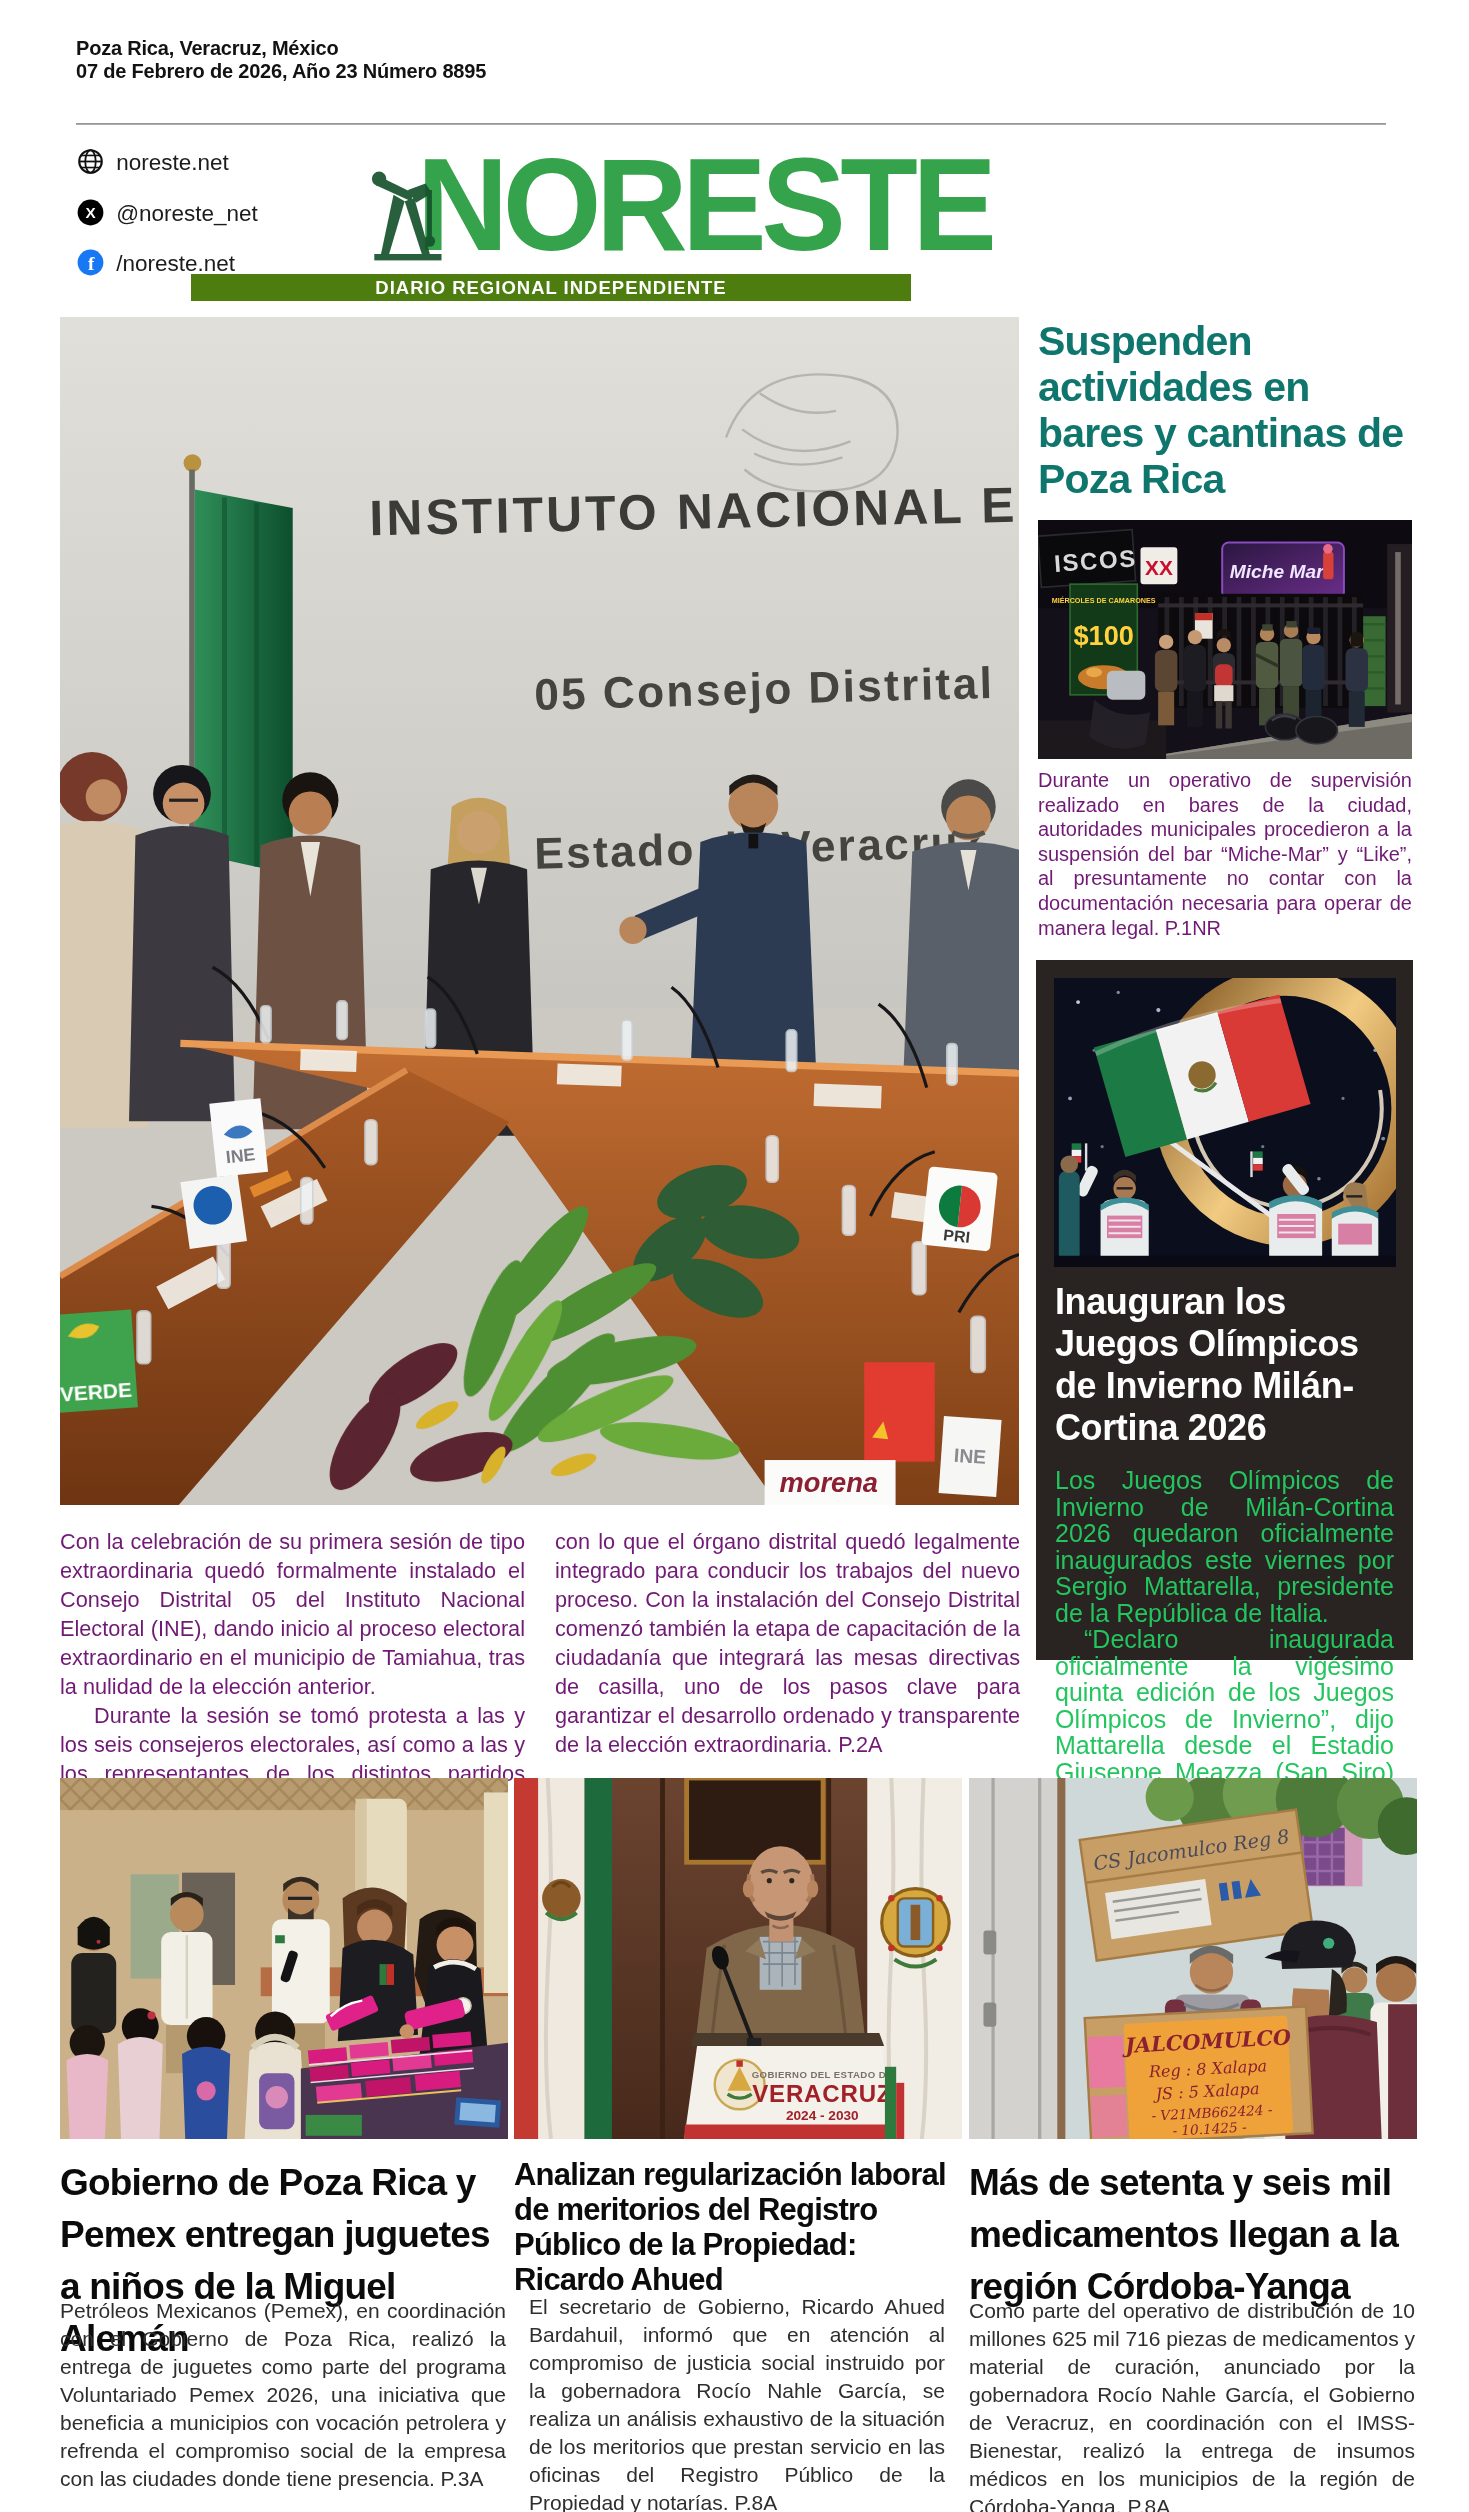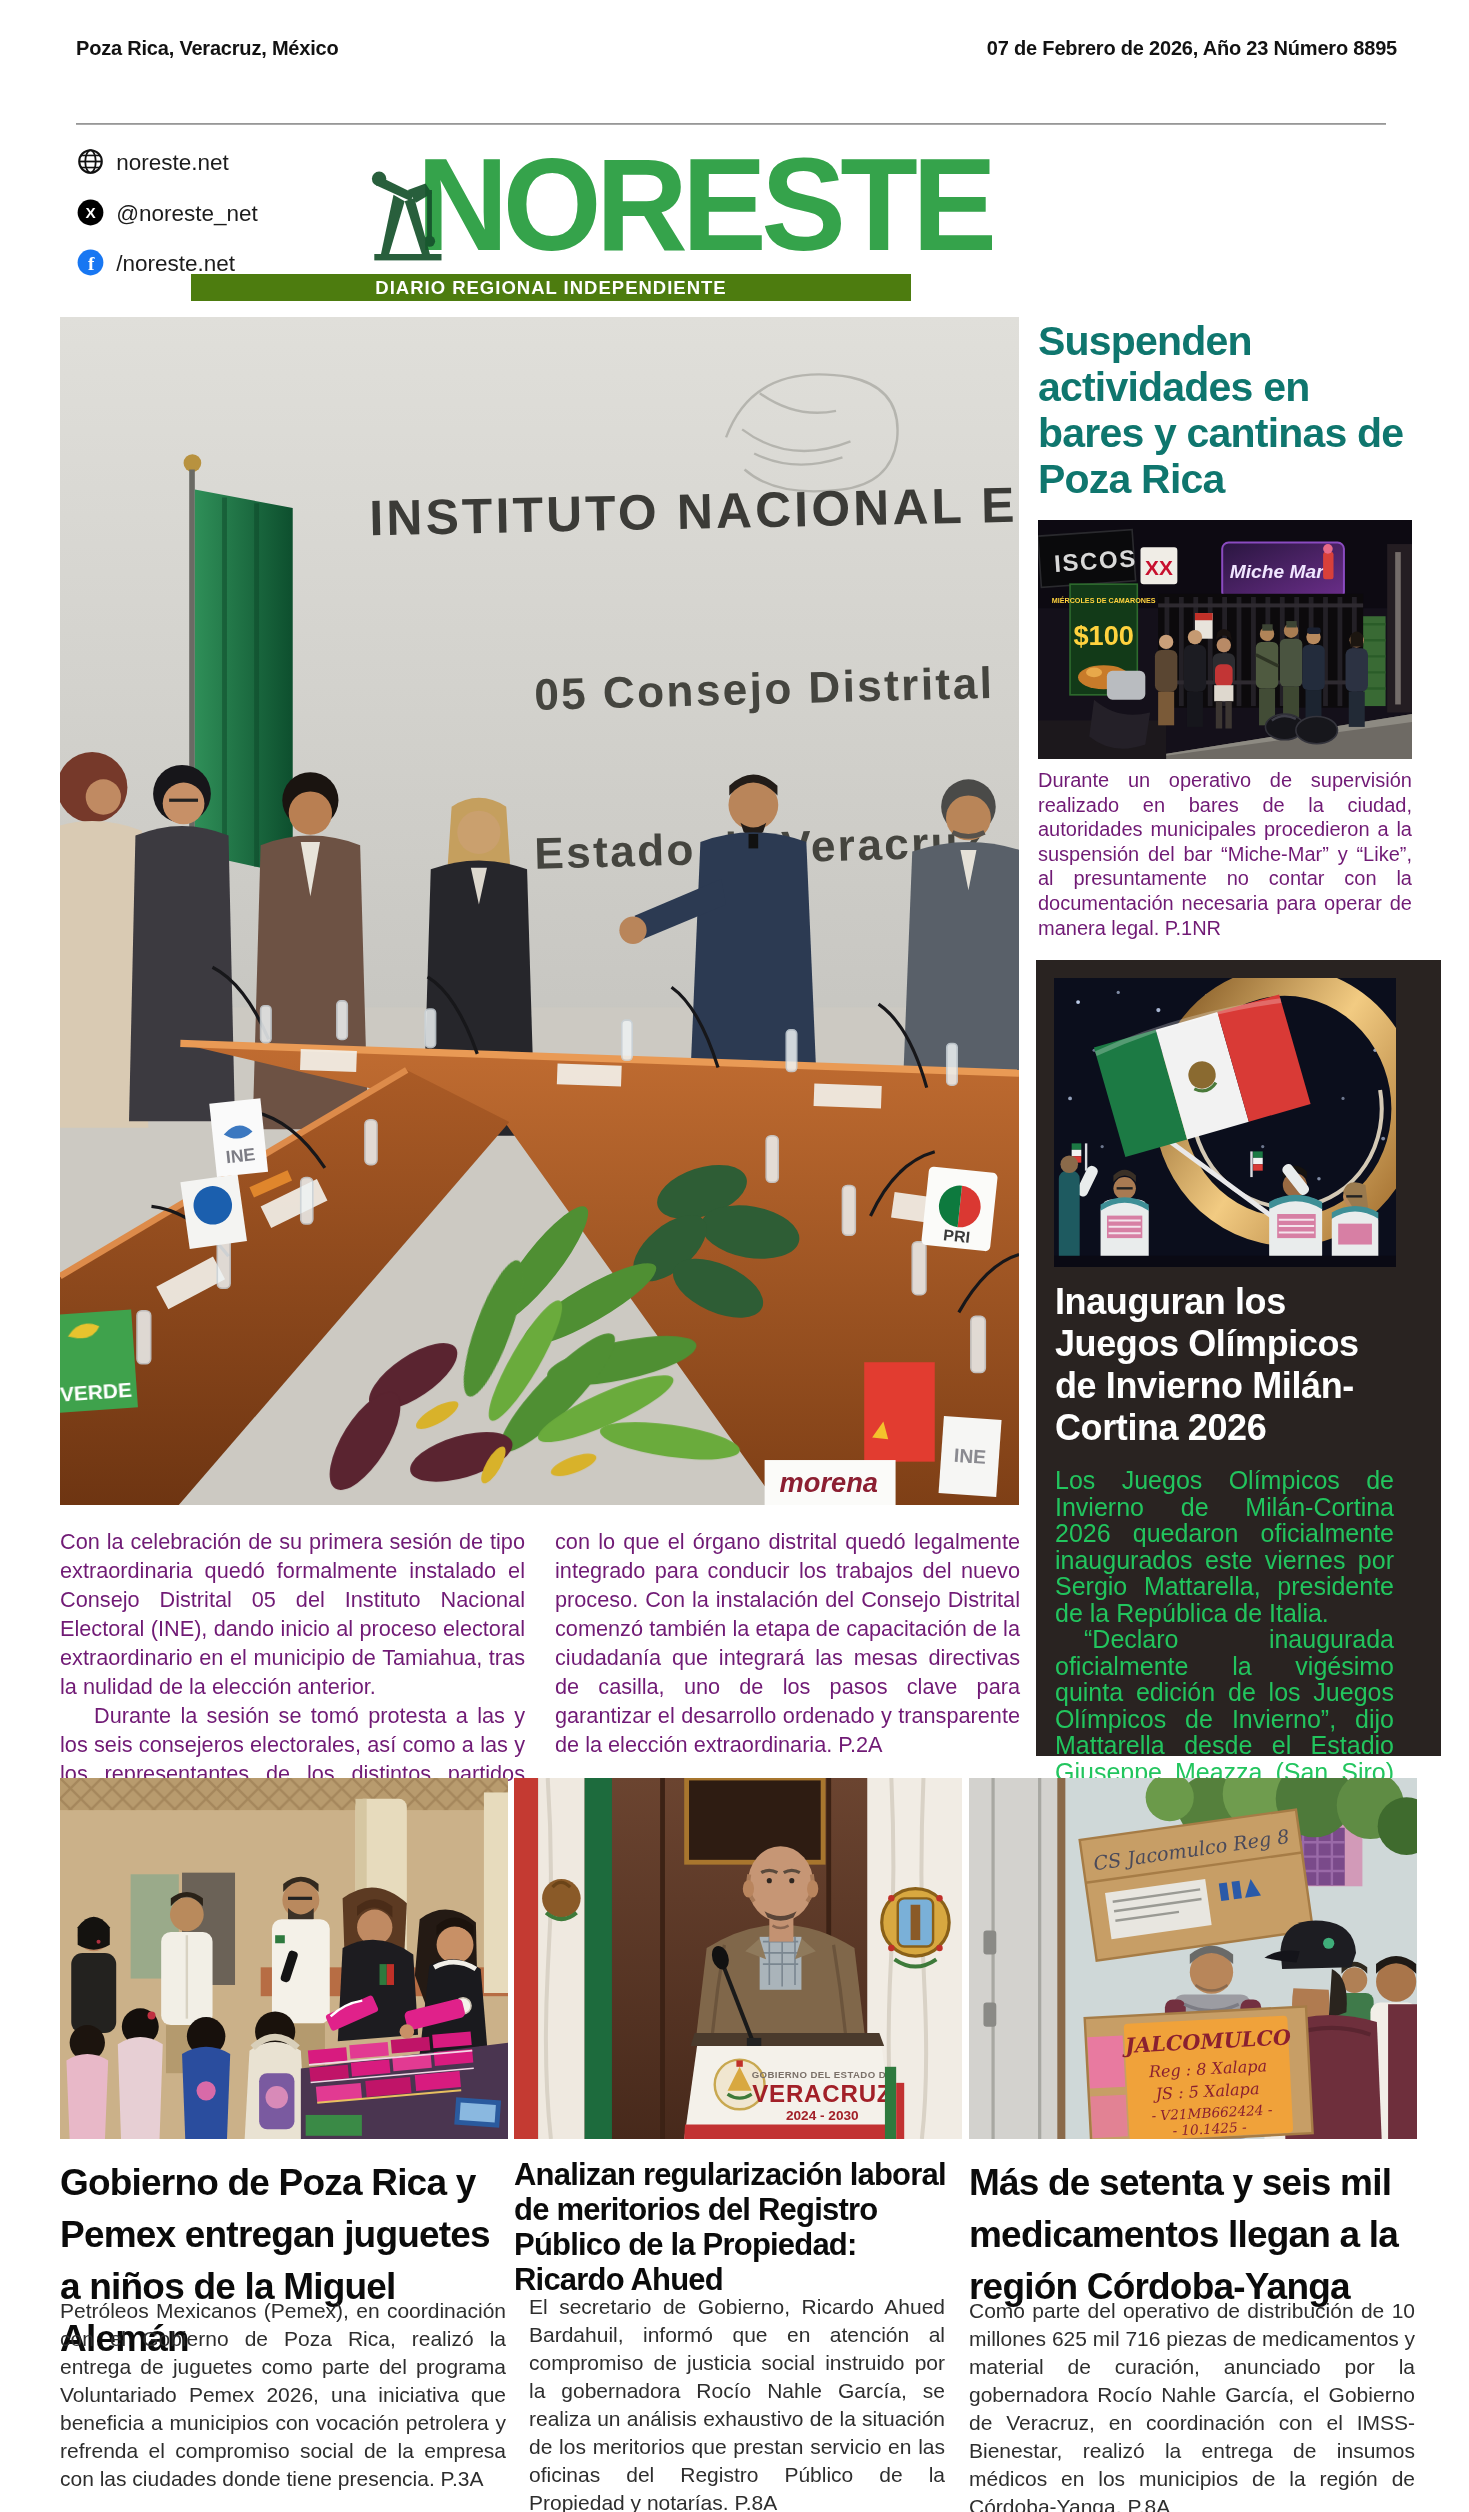--- a/index.html
+++ b/index.html
@@ -1,21 +1,21 @@
 <!DOCTYPE html>
 <html lang="es" style="font-size:13px"><head>
 <meta charset="utf-8">
 <style>
   html,body{margin:0;padding:0;background:#ffffff;}
   .page{position:relative;width:1470px;height:2512px;background:#ffffff;overflow:hidden;
         font-family:"Liberation Sans",sans-serif;color:#1a1a1a;}
   .abs{position:absolute;}
   
   .topline{top:37px;left:76px;width:1321px;display:flex;justify-content:space-between;
-           font-size:20px;font-weight:700;color:#121212;letter-spacing:-0.2px;}
+           font-size:20px;font-weight:700;color:#121212;letter-spacing:-0.2px;flex-direction:column;}
   .rule{top:123px;left:76px;width:1310px;height:2.4px;background:linear-gradient(#8d8d8d,#b5b5b5);}
   .social{top:147px;left:76px;display:flex;flex-direction:column;gap:18.5px;}
   .social-row{display:flex;align-items:center;gap:11.2px;height:32px;}
   .social-row .txt{font-size:22.5px;color:#1c1c1c;}
   .logo-wrap{top:135px;left:363px;width:682px;height:138px;text-align:center;}
   .logo-text{font-size:127px;line-height:135px;font-weight:900;letter-spacing:-5.6px;
              color:#35a34b;transform:scaleY(1.04);transform-origin:top left;white-space:nowrap;}
   .banner{top:274px;left:191px;width:720px;height:27px;background:#4d7c0f;color:#ffffff;
           font-size:18.5px;font-weight:700;letter-spacing:1px;text-align:center;line-height:28px;}
   
@@ -27,21 +27,21 @@
   .body-text{font-size:21.7px;line-height:29px;color:#701a75;text-align:justify;}
   .body-text p{margin:0;}
   .body-text p.indent{text-indent:34px;}
   .lead-col1{top:1527px;left:60px;width:465px;}
   .lead-col2{top:1527px;left:555px;width:465px;}
   
   .h-right{left:1038px;width:374px;font-weight:800;color:#0f766e;letter-spacing:-0.8px;}
   .bars-headline{top:318px;font-size:41px;line-height:46px;}
   .bars-fig{top:520px;left:1038px;width:374px;height:239px;}
   .bars-body{top:768px;left:1038px;width:374px;font-size:20px;line-height:24.6px;}
-  .oly-card{top:960px;left:1036px;width:377px;height:796px;background:#292321;padding-left:28px;}
+  .oly-card{top:960px;left:1036px;width:377px;height:700px;background:#292321;}
   .oly-fig{top:17.7px;left:17.7px;width:342px;height:289px;position:absolute;}
   .oly-headline{position:absolute;top:321px;left:19px;width:340px;color:#ffffff;font-weight:800;
                 font-size:36px;line-height:42px;letter-spacing:-0.4px;}
   .oly-body{position:absolute;top:507px;left:19px;width:339px;color:#22c55e;
             font-size:25px;line-height:26.5px;text-align:justify;}
   .oly-body p{margin:0;}
   .oly-body p.indent{text-indent:29px;}
   
   .bot-fig{top:1778px;width:448px;height:361px;}
   .bot-head{top:2157px;width:443px;font-weight:800;color:#0b0b0b;letter-spacing:-0.8px;

